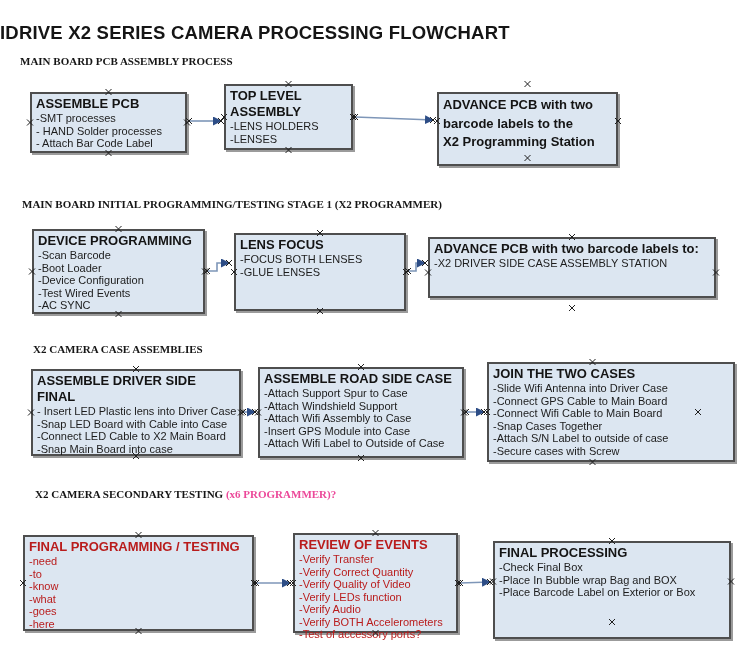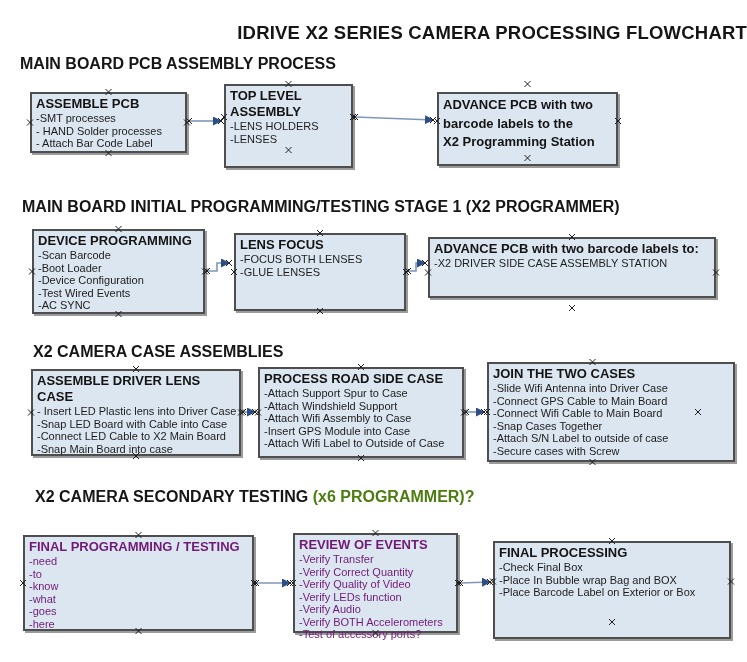--- a/index.html
+++ b/index.html
@@ -1,41 +1,41 @@
 <!DOCTYPE html>
 <html><head>
 <meta charset="utf-8">
 <style>
   html,body{margin:0;padding:0;background:#ffffff;}
   #canvas{
     position:relative;width:747px;height:662px;background:#ffffff;
     font-family:"Liberation Sans", sans-serif;color:#111;overflow:hidden;
   }
   .main-title{
-    position:absolute;left:0;top:22px;width:747px;text-align:right;
+    position:absolute;left:0;top:22px;width:747px;text-align:left;
     font-size:18.5px;font-weight:bold;letter-spacing:0.2px;color:#151515;
   }
   .sec-heading{
-    position:absolute;font-size:16px;font-weight:bold;color:#161616;white-space:nowrap;
-  }
-  .sec-heading .red-part{color:#4d7c0f;}
+    position:absolute;font-size:11px;font-weight:bold;color:#161616;white-space:nowrap;font-family:Liberation Serif, serif;
+  }
+  .sec-heading .red-part{color:#ec4899;}
   .fc-box{
     position:absolute;box-sizing:border-box;background:#dce6f1;
     border:2px solid #4e4e4e;box-shadow:2px 2px 0 #9b9b9b;
     padding:2px 4px;overflow:visible;
   }
   .box-title{
     font-size:13px;font-weight:bold;line-height:16px;color:#141414;
     white-space:pre-line;
   }
   .tall-lines .box-title{line-height:18.5px;}
   .box-items{font-size:11px;line-height:12.5px;color:#1c1c1c;}
   .box-items .item{white-space:nowrap;}
   .fc-box.red .box-title,
-  .fc-box.red .box-items{color:#701a75;}
+  .fc-box.red .box-items{color:#b91c1c;}
   #overlay{
     position:absolute;left:0;top:0;width:747px;height:662px;
     pointer-events:none;z-index:5;
   }
   #overlay .connector{fill:none;stroke:#7e96b8;stroke-width:1.6;}
   #overlay .handle{stroke:#1f1f1f;stroke-width:1;fill:none;}
 </style>
 </head>
 <body>
 
@@ -49,21 +49,21 @@
   <div class="sec-heading" style="left:35px;top:488px"><span>X2 CAMERA SECONDARY TESTING </span><span class="red-part"> (x6 PROGRAMMER)?</span></div>
 
   <div class="fc-box" style="left:30px;top:92px;width:157px;height:61px">
     <div class="box-title">ASSEMBLE PCB</div>
     <div class="box-items">
         <div class="item">-SMT processes</div>
         <div class="item">- HAND Solder processes</div>
         <div class="item">- Attach Bar Code Label</div>
       </div>
   </div>
-  <div class="fc-box" style="left:224px;top:84px;width:129px;height:84px">
+  <div class="fc-box" style="left:224px;top:84px;width:129px;height:66px">
     <div class="box-title">TOP LEVEL ASSEMBLY</div>
     <div class="box-items">
         <div class="item">-LENS HOLDERS</div>
         <div class="item">-LENSES</div>
       </div>
   </div>
   <div class="fc-box tall-lines" style="left:437px;top:92px;width:181px;height:74px">
     <div class="box-title">ADVANCE PCB with two
 barcode labels to the
  X2 Programming Station</div>
@@ -87,30 +87,30 @@
       </div>
   </div>
   <div class="fc-box" style="left:428px;top:237px;width:288px;height:61px">
     <div class="box-title">ADVANCE PCB with two barcode labels to:</div>
     <div class="box-items">
         <div class="item">-X2 DRIVER  SIDE  CASE  ASSEMBLY STATION</div>
       </div>
   </div>
 
   <div class="fc-box" style="left:31px;top:369px;width:210px;height:87px">
-    <div class="box-title">ASSEMBLE DRIVER LENS CASE</div>
+    <div class="box-title">ASSEMBLE DRIVER SIDE FINAL</div>
     <div class="box-items">
         <div class="item">- Insert LED Plastic lens into Driver Case</div>
         <div class="item">-Snap LED Board with Cable into Case</div>
         <div class="item">-Connect LED Cable to X2 Main Board</div>
         <div class="item">-Snap Main Board into case</div>
       </div>
   </div>
   <div class="fc-box" style="left:258px;top:367px;width:206px;height:91px">
-    <div class="box-title">PROCESS ROAD SIDE CASE</div>
+    <div class="box-title">ASSEMBLE ROAD SIDE CASE</div>
     <div class="box-items">
         <div class="item">-Attach Support Spur to Case</div>
         <div class="item">-Attach Windshield Support</div>
         <div class="item">-Attach Wifi Assembly to Case</div>
         <div class="item">-Insert GPS Module into Case</div>
         <div class="item">-Attach Wifi Label to Outside of Case</div>
       </div>
   </div>
   <div class="fc-box" style="left:487px;top:362px;width:248px;height:100px">
     <div class="box-title">JOIN THE TWO CASES</div>

